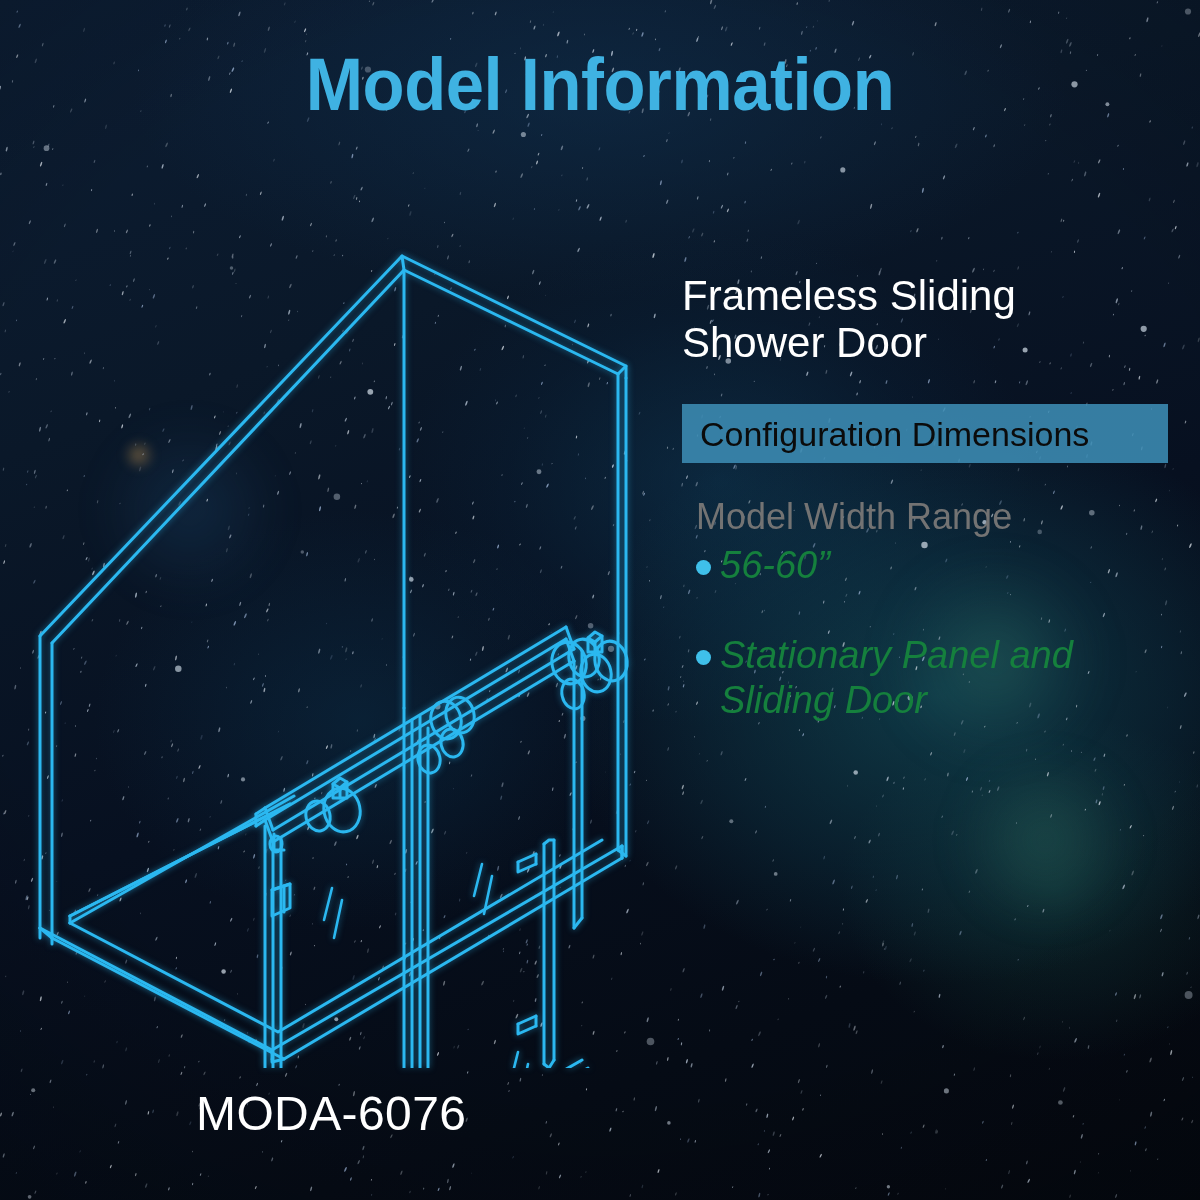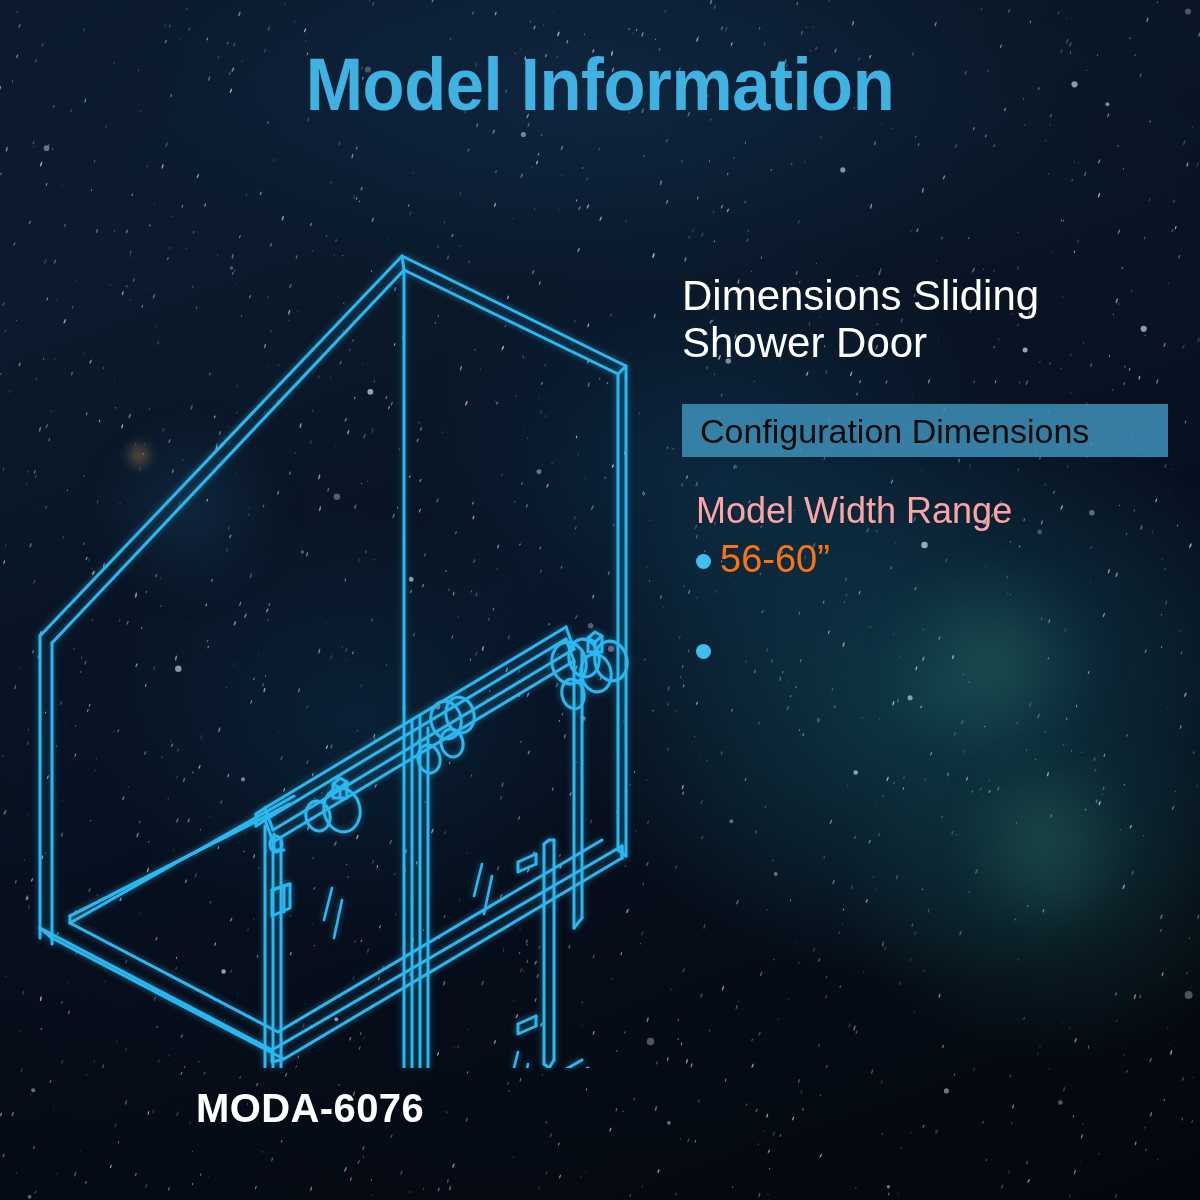--- a/index.html
+++ b/index.html
@@ -90,22 +90,22 @@
     height: 830px;
   }
   .drawing svg { display: block; filter: drop-shadow(0 0 3px rgba(43,184,240,0.55)); }
 
   
   .model-code {
     position: absolute;
     left: 196px;
     top: 1086px;
     color: #ffffff;
-    font-size: 40px;
-    font-weight: bold;
+    font-size: 48px;
+    font-weight: normal;
     letter-spacing: 0.4px;
   }
 
   
   .info {
     position: absolute;
     left: 682px;
     top: 272px;
     width: 500px;
   }
@@ -113,61 +113,62 @@
     color: #ffffff;
     font-size: 42px;
     line-height: 1.12;
     font-weight: 400;
     margin: 0;
     white-space: pre-line;
   }
   .section-bar {
     margin-top: 38px;
     width: 486px;
-    height: 53px;
+    height: 59px;
     background: rgba(60,140,180,0.88);
     display: flex;
     align-items: center;
     box-sizing: border-box;
     padding-left: 18px;
   }
   .section-bar-label {
     color: #0b0b0b;
     font-size: 34px;
     font-weight: 400;
     line-height: 1;
   }
   .spec-group { margin-top: 34px; }
   .spec-group.gap-lg { margin-top: 46px; }
   .spec-label {
-    color: #fca5a5;
+    color: #737373;
     font-size: 36px;
     font-weight: 400;
     line-height: 1.1;
     margin: 0 0 6px 14px;
   }
   .spec-item {
     display: flex;
     align-items: flex-start;
     margin-left: 14px;
   }
   .spec-bullet {
     width: 15px; height: 15px;
     border-radius: 50%;
     background: #3fc0ea;
     margin-top: 17px;
     margin-right: 9px;
     flex: 0 0 auto;
   }
   .spec-value {
-    color: #f97316;
+    color: #15803d;
     font-size: 38px;
     line-height: 1.18;
     font-weight: 400;
     white-space: pre-line;
+    font-style: italic;
   }
 </style>
 </head>
 <body>
 
 <div class="page">
 
   <div class="bg-base"></div>
   <div class="bg-glow-c"></div>
   <div class="bg-glow-amber"></div>
@@ -1895,39 +1896,41 @@
         <path d="M600 620 L600 608"></path>
       </g>
 
     </svg>
   </div>
 
   <div class="model-code">MODA-6076</div>
 
   <div class="info">
 
-    <div class="product-name">Dimensions Sliding
+    <div class="product-name">Frameless Sliding
 Shower Door</div>
 
     <div class="section-bar">
       <span class="section-bar-label">Configuration Dimensions</span>
     </div>
 
     <div class="spec-group">
       <div class="spec-label">Model Width Range</div>
       <div class="spec-item">
         <span class="spec-bullet"></span>
         <span class="spec-value">56-60”</span>
       </div>
     </div>
 
     <div class="spec-group gap-lg">
     </div>
 
     <div class="spec-group gap-lg">
       <div class="spec-item">
         <span class="spec-bullet"></span>
+        <span class="spec-value">Stationary Panel and
+Sliding Door</span>
       </div>
     </div>
 
   </div>
 
 </div>
 
 </body></html>

